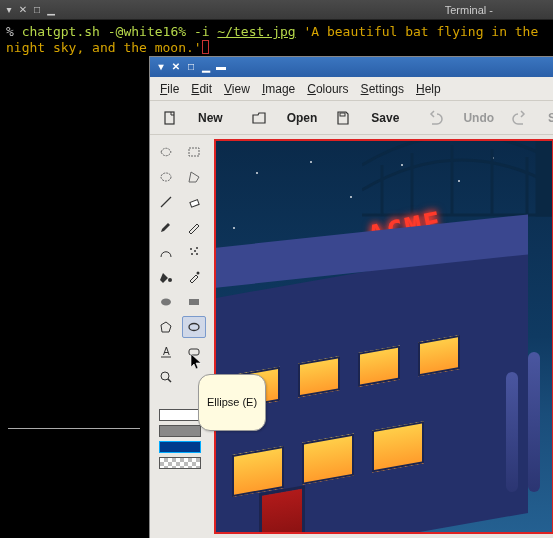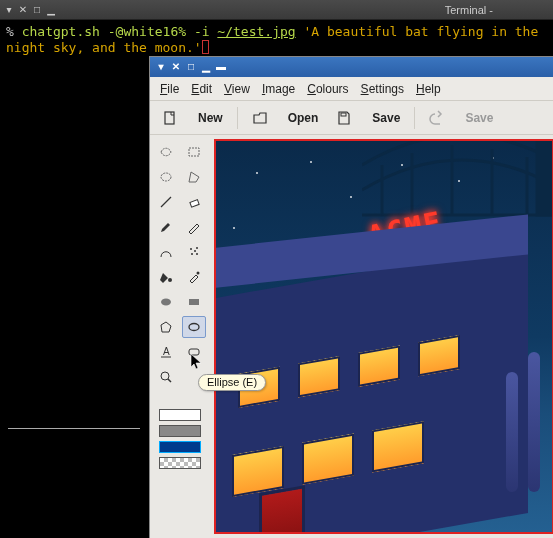--- a/index.html
+++ b/index.html
@@ -132,21 +132,21 @@
     pointer-events:none;
   }
   .sign .l1{font-size:28px;letter-spacing:2px;}
   .sign .l2{font-size:30px;letter-spacing:3px;}
   .pillar{position:absolute;bottom:40px;width:12px;height:120px;
     background:linear-gradient(#4a56a0,#2b3572);border-radius:6px;}
   
   .tooltip{
     position:absolute;left:48px;top:317px;
     background:#fffbe0;border:1px solid #999;
-    border-radius:12px;padding:0 8px;font-size:11px;color:#222;
+    border-radius:12px;padding:20px 8px;font-size:11px;color:#222;
     box-shadow:1px 1px 2px rgba(0,0,0,.2);
     z-index:20;
     line-height:1.35;
   }
   .tooltip .ttl{font-weight:normal;color:#111;}
   .tooltip .sub{color:#666;font-size:10px;}
   .mouse-cursor{position:absolute;left:40px;top:296px;z-index:19;pointer-events:none;}
 </style>
 </head>
 <body>
@@ -210,20 +210,29 @@
     <div class="tb-btn">
       <span class="tb-icon">
         <svg width="16" height="16" viewBox="0 0 16 16">
             <path d="M3 2h8l2 2v10H3z" fill="none" stroke="#333" stroke-width="1.2"></path>
             <rect x="5" y="3" width="5" height="3" fill="none" stroke="#333"></rect>
           </svg>
       </span>
       <span>Save</span>
     </div>
     <div class="tb-sep"></div>
+    <div class="tb-btn disabled">
+      <span class="tb-icon">
+        <svg width="16" height="16" viewBox="0 0 16 16">
+            <path d="M10 4a5 5 0 0 1 0 10H5" fill="none" stroke="#aaa" stroke-width="1.5"></path>
+            <path d="M7 1l-3 3 3 3" fill="none" stroke="#aaa" stroke-width="1.5"></path>
+          </svg>
+      </span>
+      <span>Undo</span>
+    </div>
     <div class="tb-btn disabled">
       <span class="tb-icon">
         <svg width="16" height="16" viewBox="0 0 16 16">
             <path d="M6 4a5 5 0 0 0 0 10h5" fill="none" stroke="#aaa" stroke-width="1.5"></path>
             <path d="M9 1l3 3-3 3" fill="none" stroke="#aaa" stroke-width="1.5"></path>
           </svg>
       </span>
       <span>Save</span>
     </div>
   </div>

